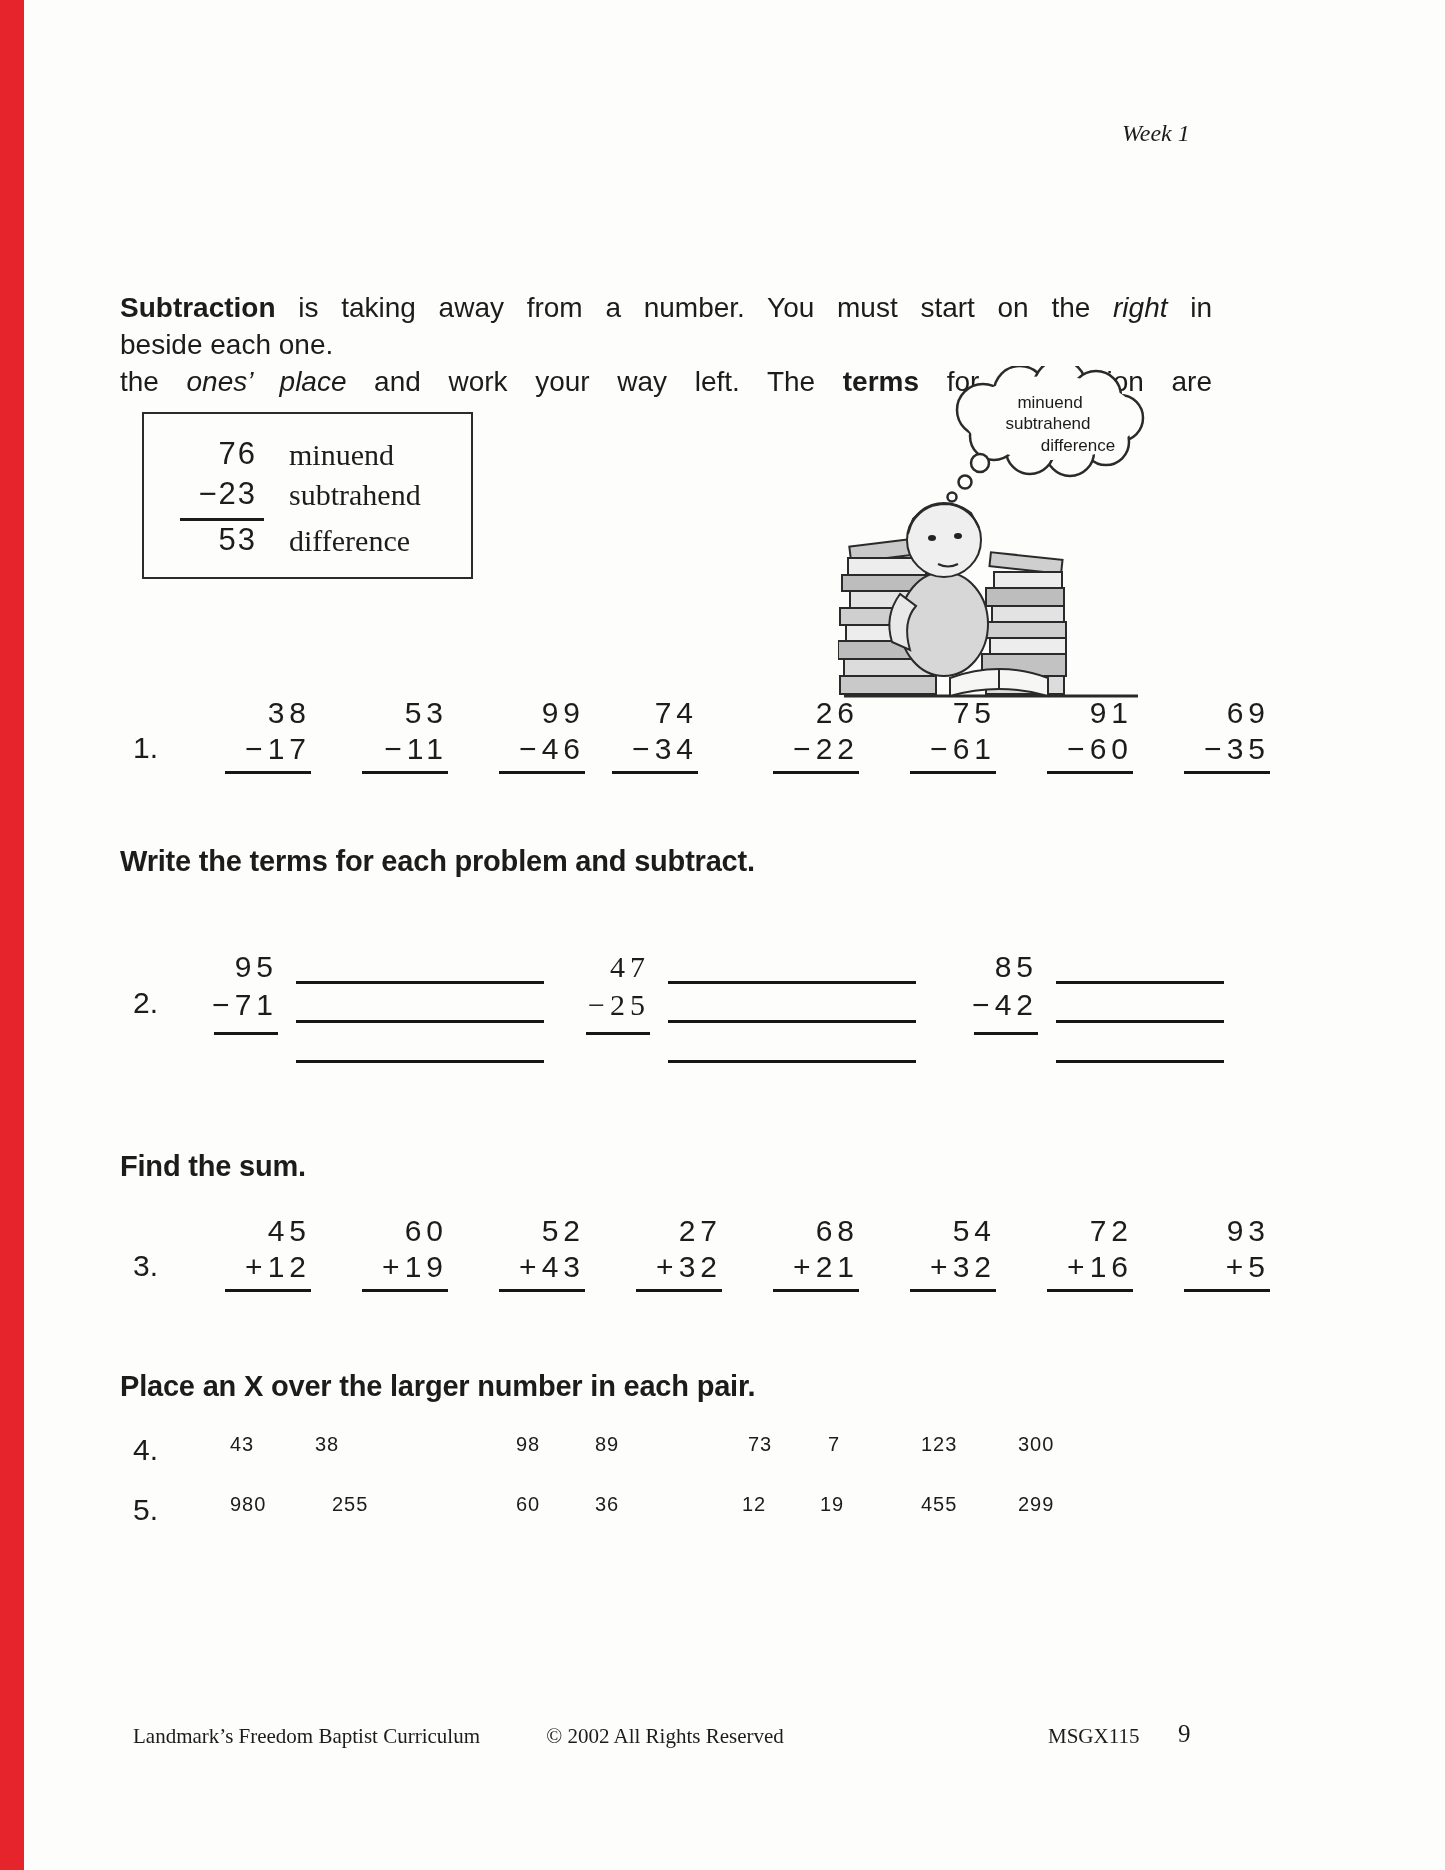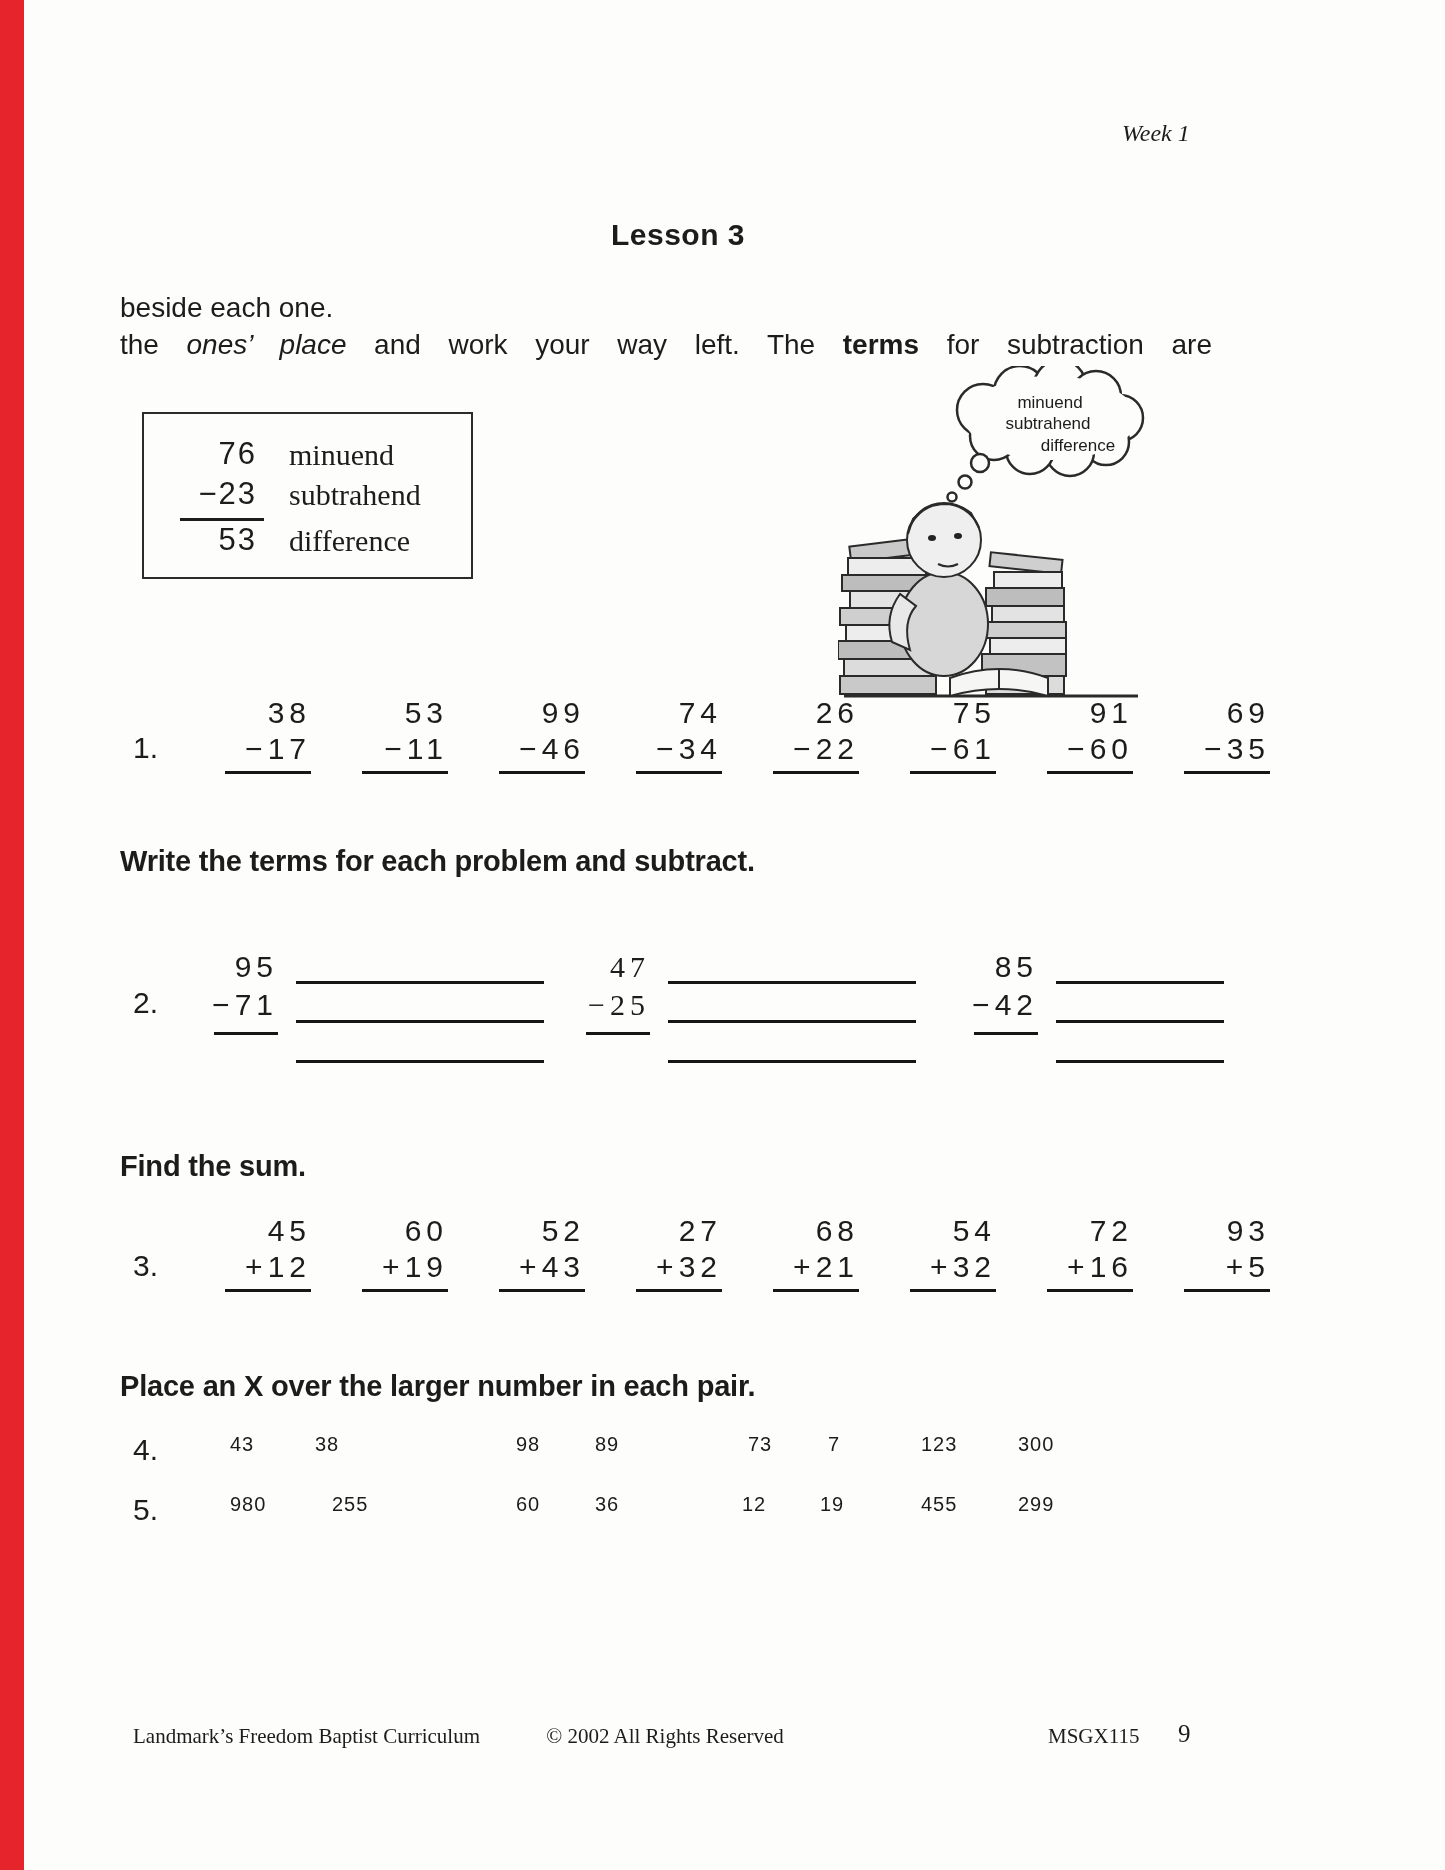--- a/index.html
+++ b/index.html
@@ -32,23 +32,23 @@
   svg text{font-family:"Liberation Sans",sans-serif;}
 </style>
 </head>
 <body>
 
 <div class="page">
   <div class="red-bar"></div>
 
   <div class="abs week" style="left:1122px;top:120px;">Week 1</div>
 
-  <div class="abs lesson" style="left:478px;top:218px;width:400px;">Lesson 3</div>
 
   <div class="abs intro" style="left:120px;top:289px;">
+    <div class="ln"><span class="seg-b">Subtraction</span><span class="seg-n"> is taking away from a number.  You must start on the </span><span class="seg-i">right</span><span class="seg-n"> in</span></div>
     <div class="ln last"><span class="seg-n">beside each one.</span></div>
     <div class="ln"><span class="seg-n">the </span><span class="seg-i">ones’ place</span><span class="seg-n"> and work your way left.  The </span><span class="seg-b">terms</span><span class="seg-n"> for subtraction are</span></div>
   </div>
 
   <div class="abs tbox" style="left:142px;top:412px;">
     <div class="num" style="top:22px;">76</div>
     <div class="lbl" style="top:24px;">minuend</div>
     <div class="num" style="top:62px;">−23</div>
     <div class="lbl" style="top:64px;">subtrahend</div>
     <div class="rule"></div>
@@ -126,21 +126,21 @@
   <div class="prob" style="left:356px;top:695px;">
       <div>53</div>
       <div>−11</div>
       <div class="prule"></div>
     </div>
   <div class="prob" style="left:493px;top:695px;">
       <div>99</div>
       <div>−46</div>
       <div class="prule"></div>
     </div>
-  <div class="prob" style="left:630px;top:695px;text-align:right;">
+  <div class="prob" style="left:606px;top:695px;text-align:right;">
       <div>74</div>
       <div>−34</div>
       <div class="prule"></div>
     </div>
   <div class="prob" style="left:767px;top:695px;">
       <div>26</div>
       <div>−22</div>
       <div class="prule"></div>
     </div>
   <div class="prob" style="left:904px;top:695px;">

